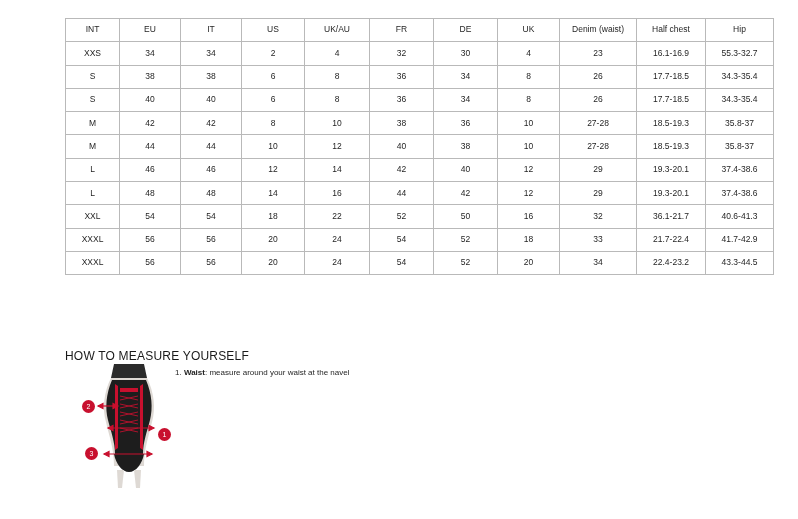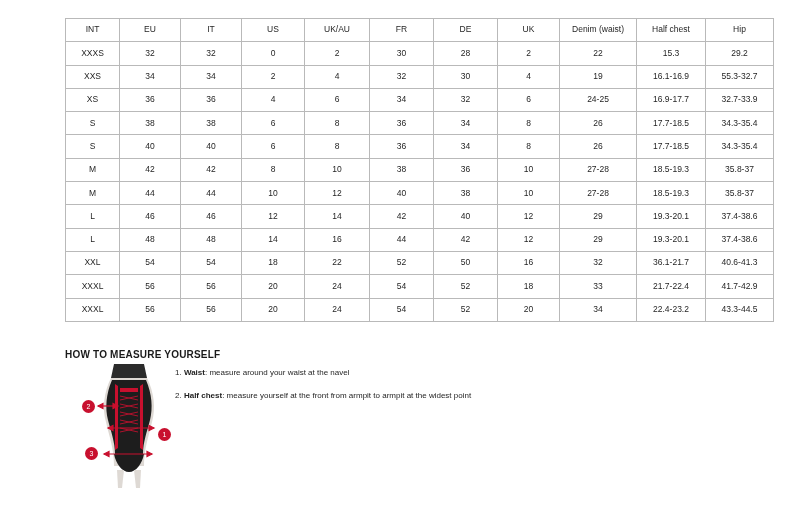--- a/index.html
+++ b/index.html
@@ -62,22 +62,22 @@
   col.c7 { width: 62px; }
   col.c8 { width: 77px; }
   col.c9 { width: 69px; }
   col.c10 { width: 68px; }
 
   
   .measure-heading {
     position: absolute;
     left: 65px;
     top: 349px;
-    font-size: 10px;
-    font-weight: bold;
+    font-size: 12px;
+    font-weight: normal;
     letter-spacing: 0.2px;
     color: #1a1a1a;
   }
   .measure-block {
     position: absolute;
     left: 175px;
     top: 368px;
     width: 470px;
   }
   .measure-item {
@@ -142,57 +142,31 @@
           <th>FR</th>
           <th>DE</th>
           <th>UK</th>
           <th>Denim (waist)</th>
           <th>Half chest</th>
           <th>Hip</th>
         </tr>
       </thead>
       <tbody>
         <tr>
-          <td>XXXS</td>
-          <td>32</td>
-          <td>32</td>
-          <td>0</td>
-          <td>2</td>
-          <td>30</td>
-          <td>28</td>
-          <td>2</td>
-          <td>22</td>
-          <td>15.3</td>
-          <td>29.2</td>
-        </tr>
-        <tr>
           <td>XXS</td>
           <td>34</td>
           <td>34</td>
           <td>2</td>
           <td>4</td>
           <td>32</td>
           <td>30</td>
           <td>4</td>
-          <td>19</td>
+          <td>23</td>
           <td>16.1-16.9</td>
           <td>55.3-32.7</td>
-        </tr>
-        <tr>
-          <td>XS</td>
-          <td>36</td>
-          <td>36</td>
-          <td>4</td>
-          <td>6</td>
-          <td>34</td>
-          <td>32</td>
-          <td>6</td>
-          <td>24-25</td>
-          <td>16.9-17.7</td>
-          <td>32.7-33.9</td>
         </tr>
         <tr>
           <td>S</td>
           <td>38</td>
           <td>38</td>
           <td>6</td>
           <td>8</td>
           <td>36</td>
           <td>34</td>
           <td>8</td>
@@ -362,19 +336,15 @@
     <div class="badge b1">1</div>
     <div class="badge b2">2</div>
     <div class="badge b3">3</div>
   </div>
 
   <div class="measure-block">
     <div class="measure-item">
       <span>1.</span>
       <span class="lbl">Waist</span><span>: measure around your waist at the navel</span>
     </div>
-    <div class="measure-item">
-      <span>2.</span>
-      <span class="lbl">Half chest</span><span>: measure yourself at the front from armpit to armpit at the widest point</span>
-    </div>
   </div>
 
 </div>
 
 </body></html>

